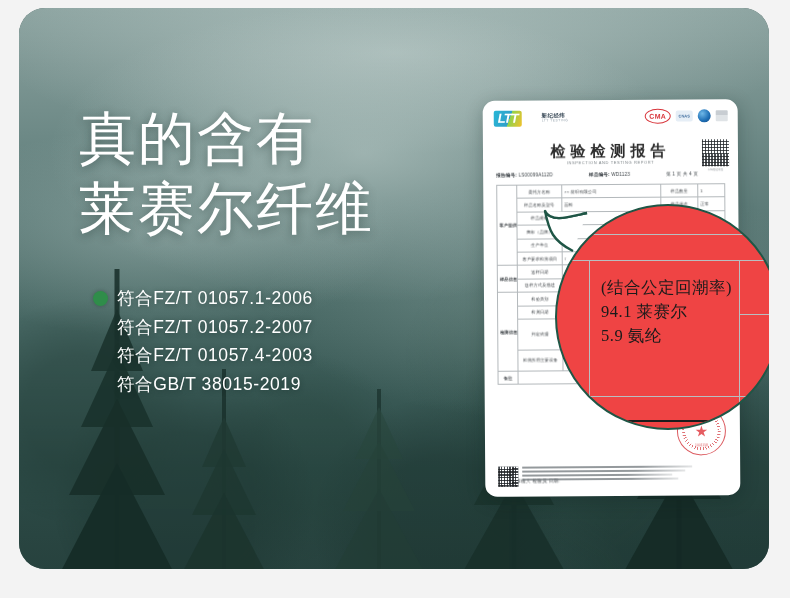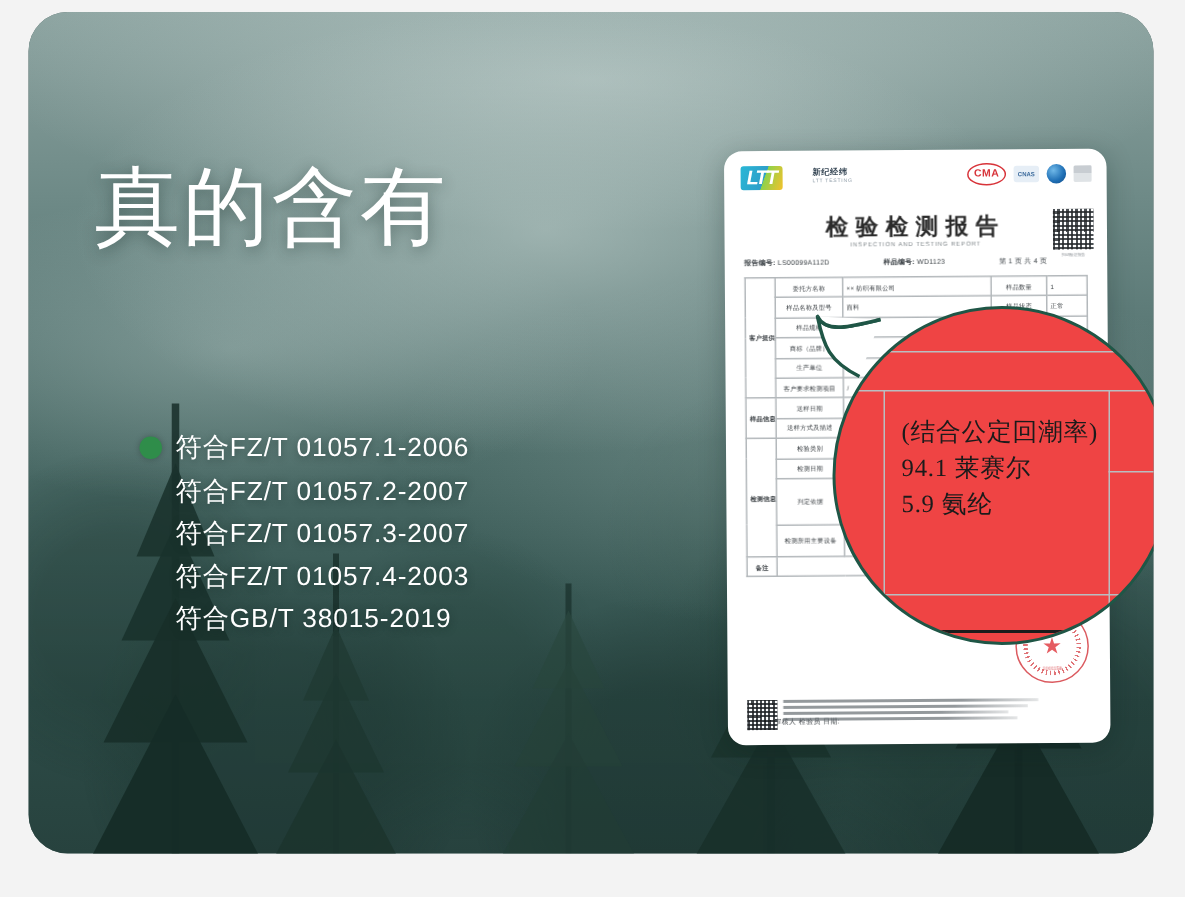--- a/index.html
+++ b/index.html
@@ -95,21 +95,21 @@
     position: absolute;
     bottom: 0;
     left: 50%;
     transform: translateX(-50%);
     background: rgba(24,46,41,.85);
   }
 
   
   #headline {
     position: absolute;
-    left: 44px;
+    left: 60px;
     top: 95px;
     color: #ffffff;
     font-family: "Liberation Sans", "DejaVu Sans", sans-serif;
     font-weight: 300;
     font-size: 57px;
     line-height: 70px;
     letter-spacing: 2px;
     text-shadow: 0 2px 10px rgba(20,40,36,.45);
     white-space: nowrap;
   }
@@ -503,28 +503,28 @@
       <div class="trunk" style="width:5px;height:260px;"></div>
       <div class="conifer">
         <i style="border-width:0 28px 62px 28px;border-bottom-color:rgba(24,48,42,.9);margin-bottom:-22px;"></i>
         <i style="border-width:0 42px 82px 42px;border-bottom-color:rgba(22,45,40,.92);margin-bottom:-26px;"></i>
         <i style="border-width:0 58px 104px 58px;border-bottom-color:rgba(20,42,37,.93);margin-bottom:-8px;"></i>
       </div>
     </div>
 
     <div id="headline">
       <span class="ln">真的含有</span>
+      <span class="ln">莱赛尔纤维</span>
     </div>
 
     <div id="bullet-dot"></div>
 
     <div id="standards">
       <span class="std-line">符合FZ/T  01057.1-2006</span>
       <span class="std-line">符合FZ/T  01057.2-2007</span>
-      <span class="std-line">符合FZ/T  01057.3-2007</span>
       <span class="std-line">符合FZ/T  01057.4-2003</span>
       <span class="std-line">符合GB/T  38015-2019</span>
     </div>
 
     <div id="certificate">
 
       <div class="cert-logo">
         <span class="logo-mark">LTT</span>
         <span class="logo-words">
           <span class="logo-cn">新纪经纬</span>

